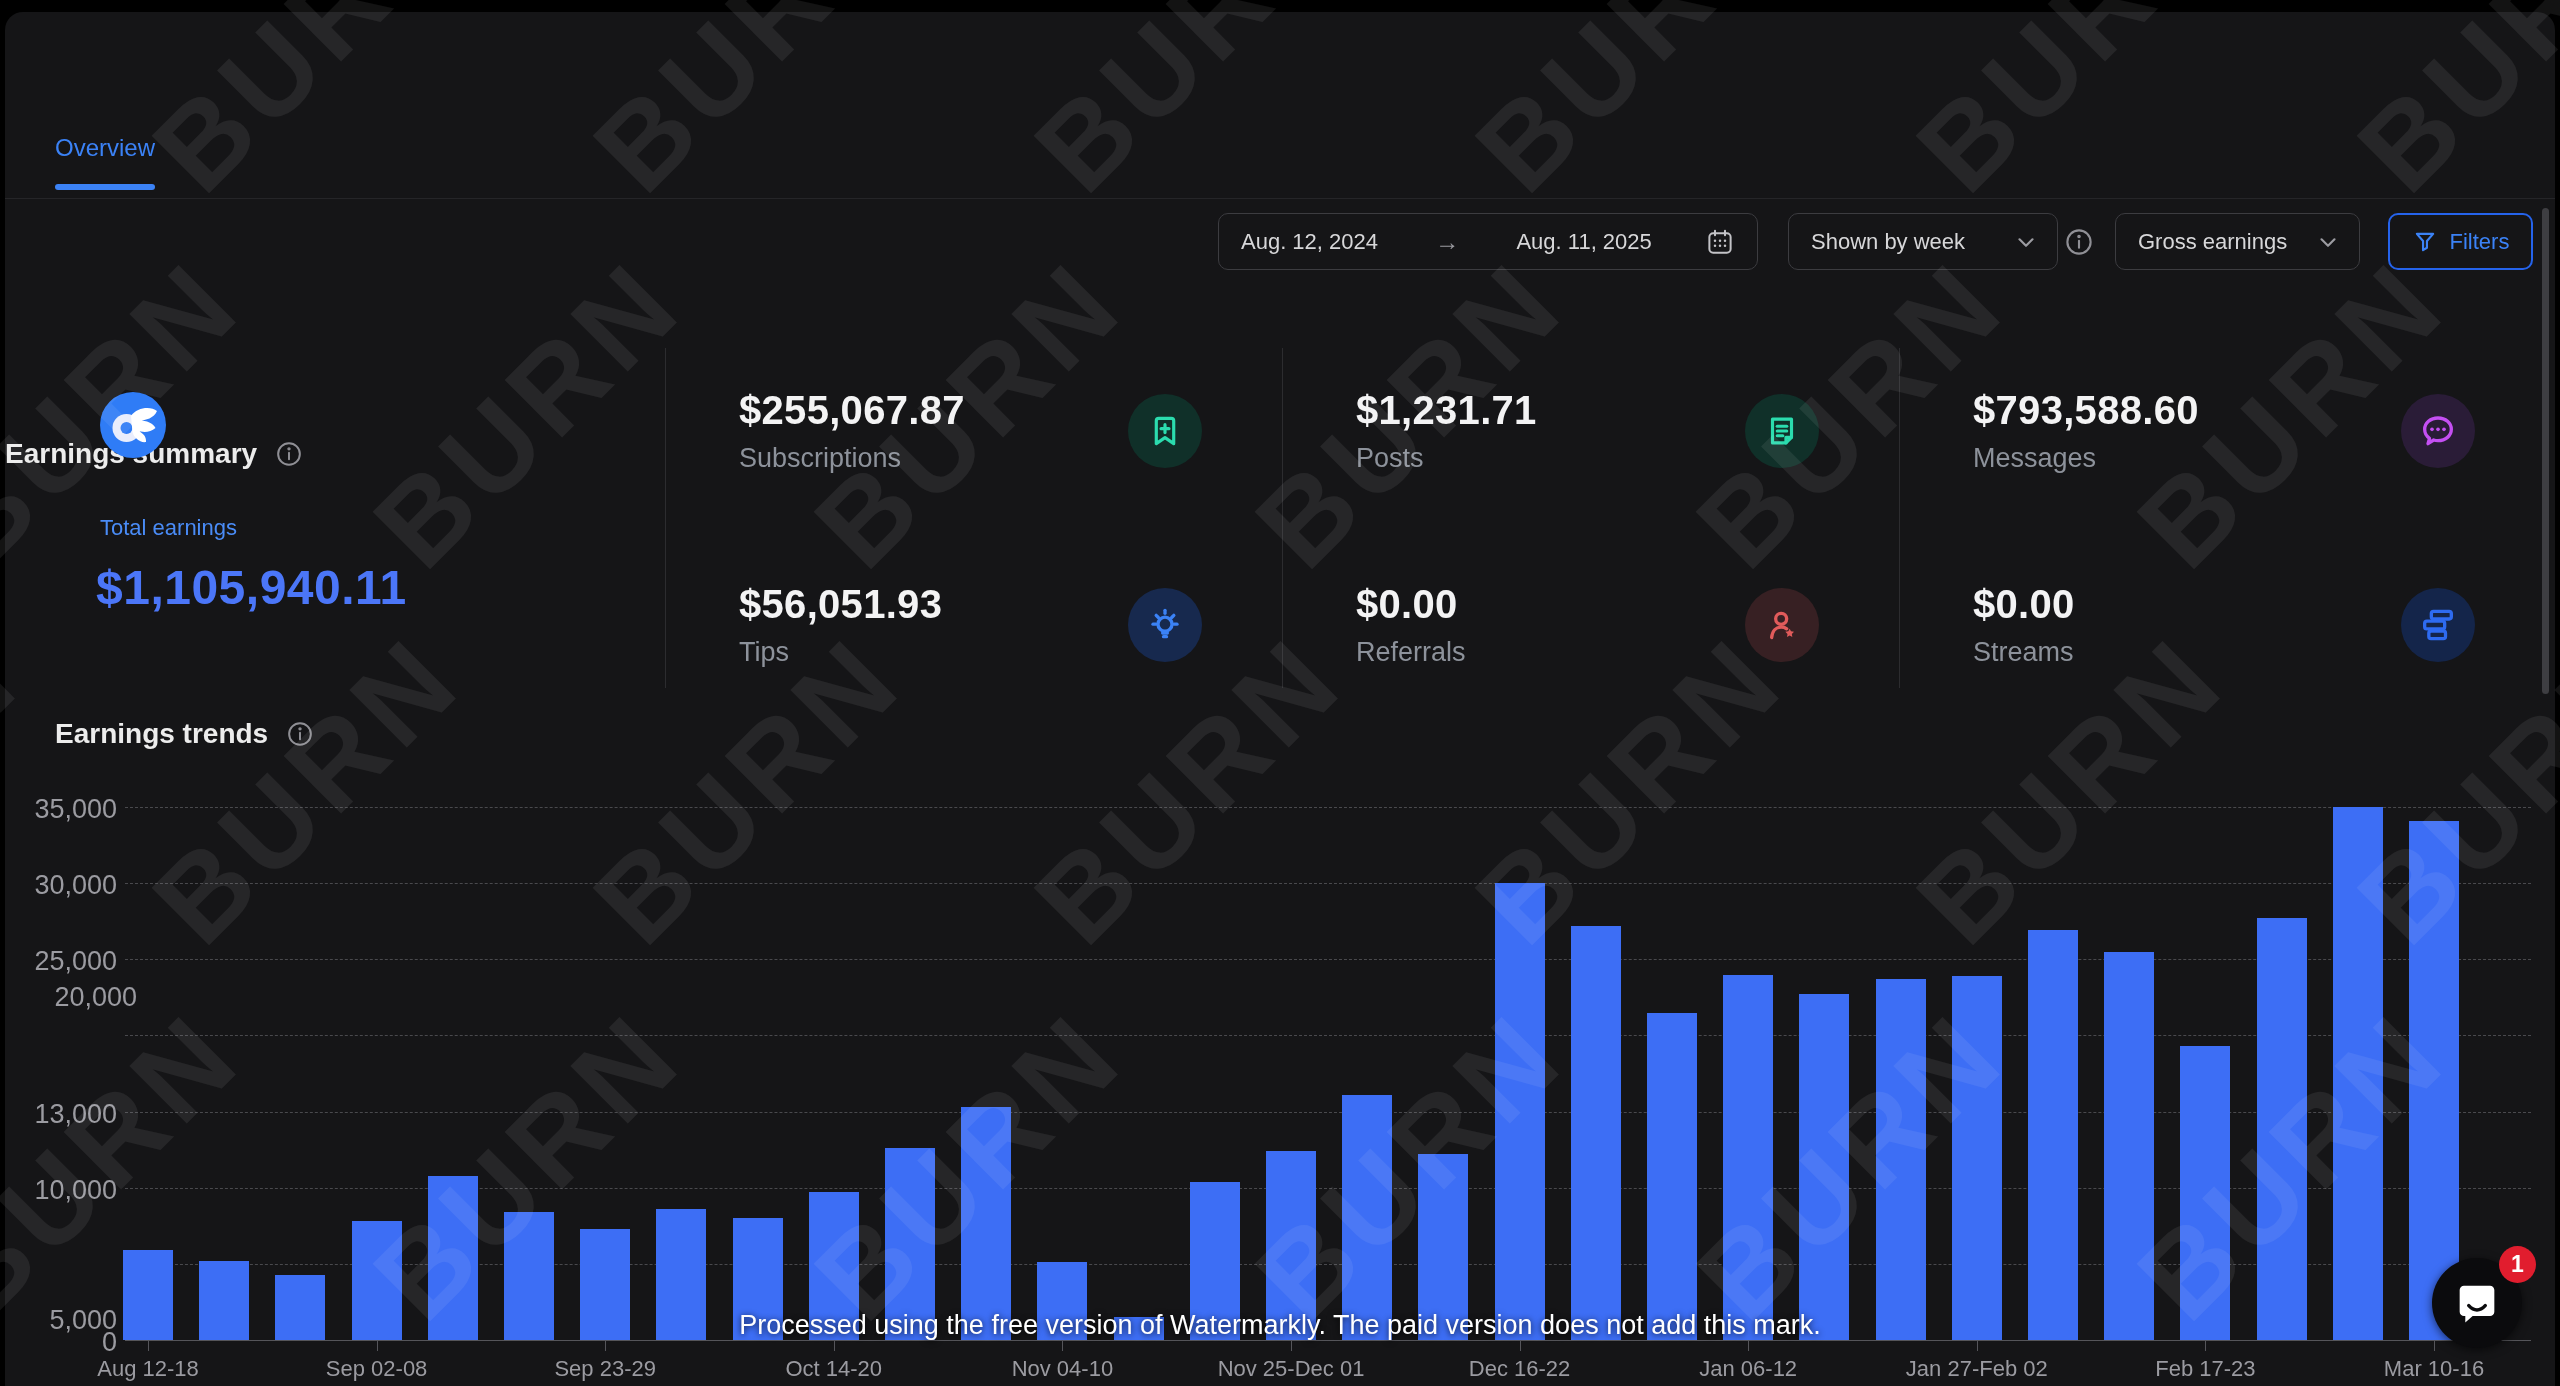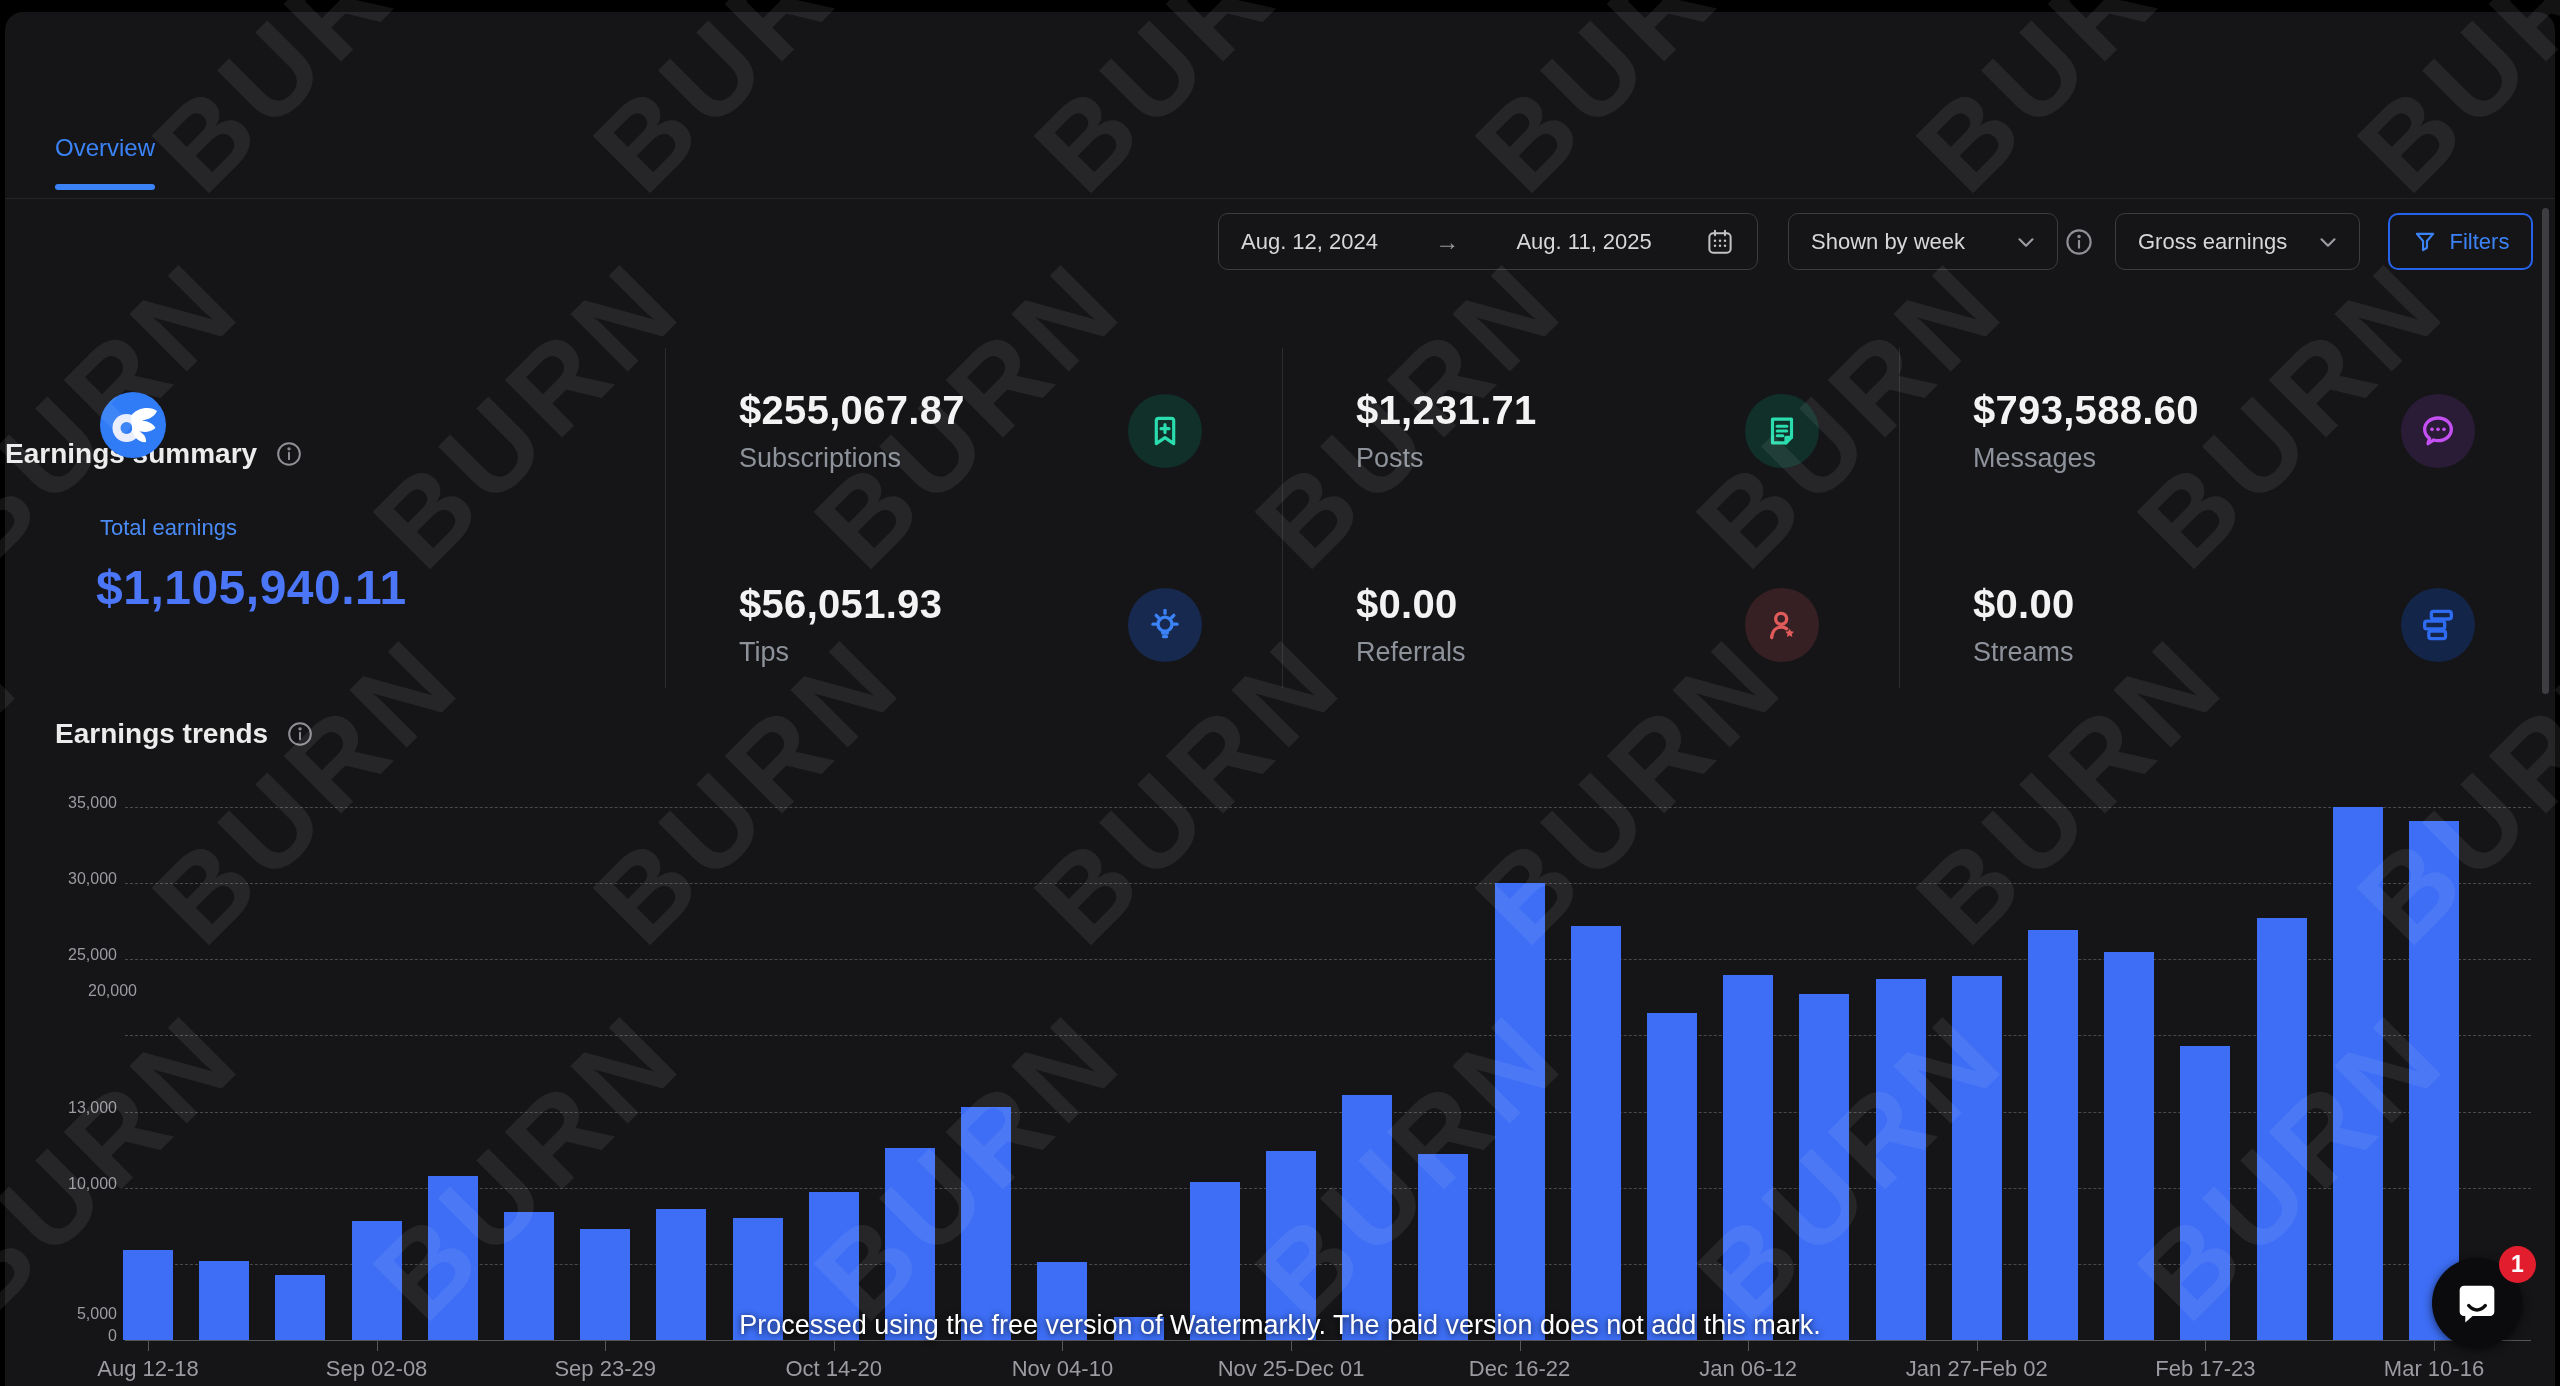--- a/index.html
+++ b/index.html
@@ -50,21 +50,21 @@
   .statrow.r1{top:28px;gap:10px;}
   .statrow.r2{top:222px;}
   .stat-val{font-size:40px;font-weight:bold;color:#f3f3f4;letter-spacing:.3px;}
   .stat-lab{font-size:27px;color:#8d929b;margin-top:10px;}
   .iconcirc{width:74px;height:74px;border-radius:50%;display:flex;align-items:center;justify-content:center;margin-right:20px;flex:0 0 auto;}
 
   
   .chart{position:absolute;top:0;left:0;width:2550px;height:1374px;pointer-events:none;}
   .gridline{position:absolute;left:120px;width:2406px;border-top:1px dashed #49494d;height:0;}
   .gridline.zero{border-top:1px solid #55555a;}
-  .ylab{position:absolute;left:0;width:112px;text-align:right;font-size:16px;color:#9b9ba1;}
+  .ylab{position:absolute;left:0;width:112px;text-align:right;font-size:27px;color:#9b9ba1;}
   .bar{position:absolute;background:#3d6ef5;width:50px;}
   .xtick{position:absolute;width:1px;height:10px;background:#55555a;top:1329px;}
   .xlab{position:absolute;width:230px;text-align:center;font-size:22px;color:#9b9ba1;top:1344px;}
 
   
   .scroll-thumb{position:absolute;top:196px;right:6px;width:7px;height:486px;border-radius:4px;background:#3e3e42;}
 
   
   .wm-tiles{position:absolute;inset:0;pointer-events:none;z-index:50;overflow:hidden;}
   .wm{position:absolute;font-weight:bold;font-size:118px;letter-spacing:8px;color:rgba(255,255,255,0.075);

